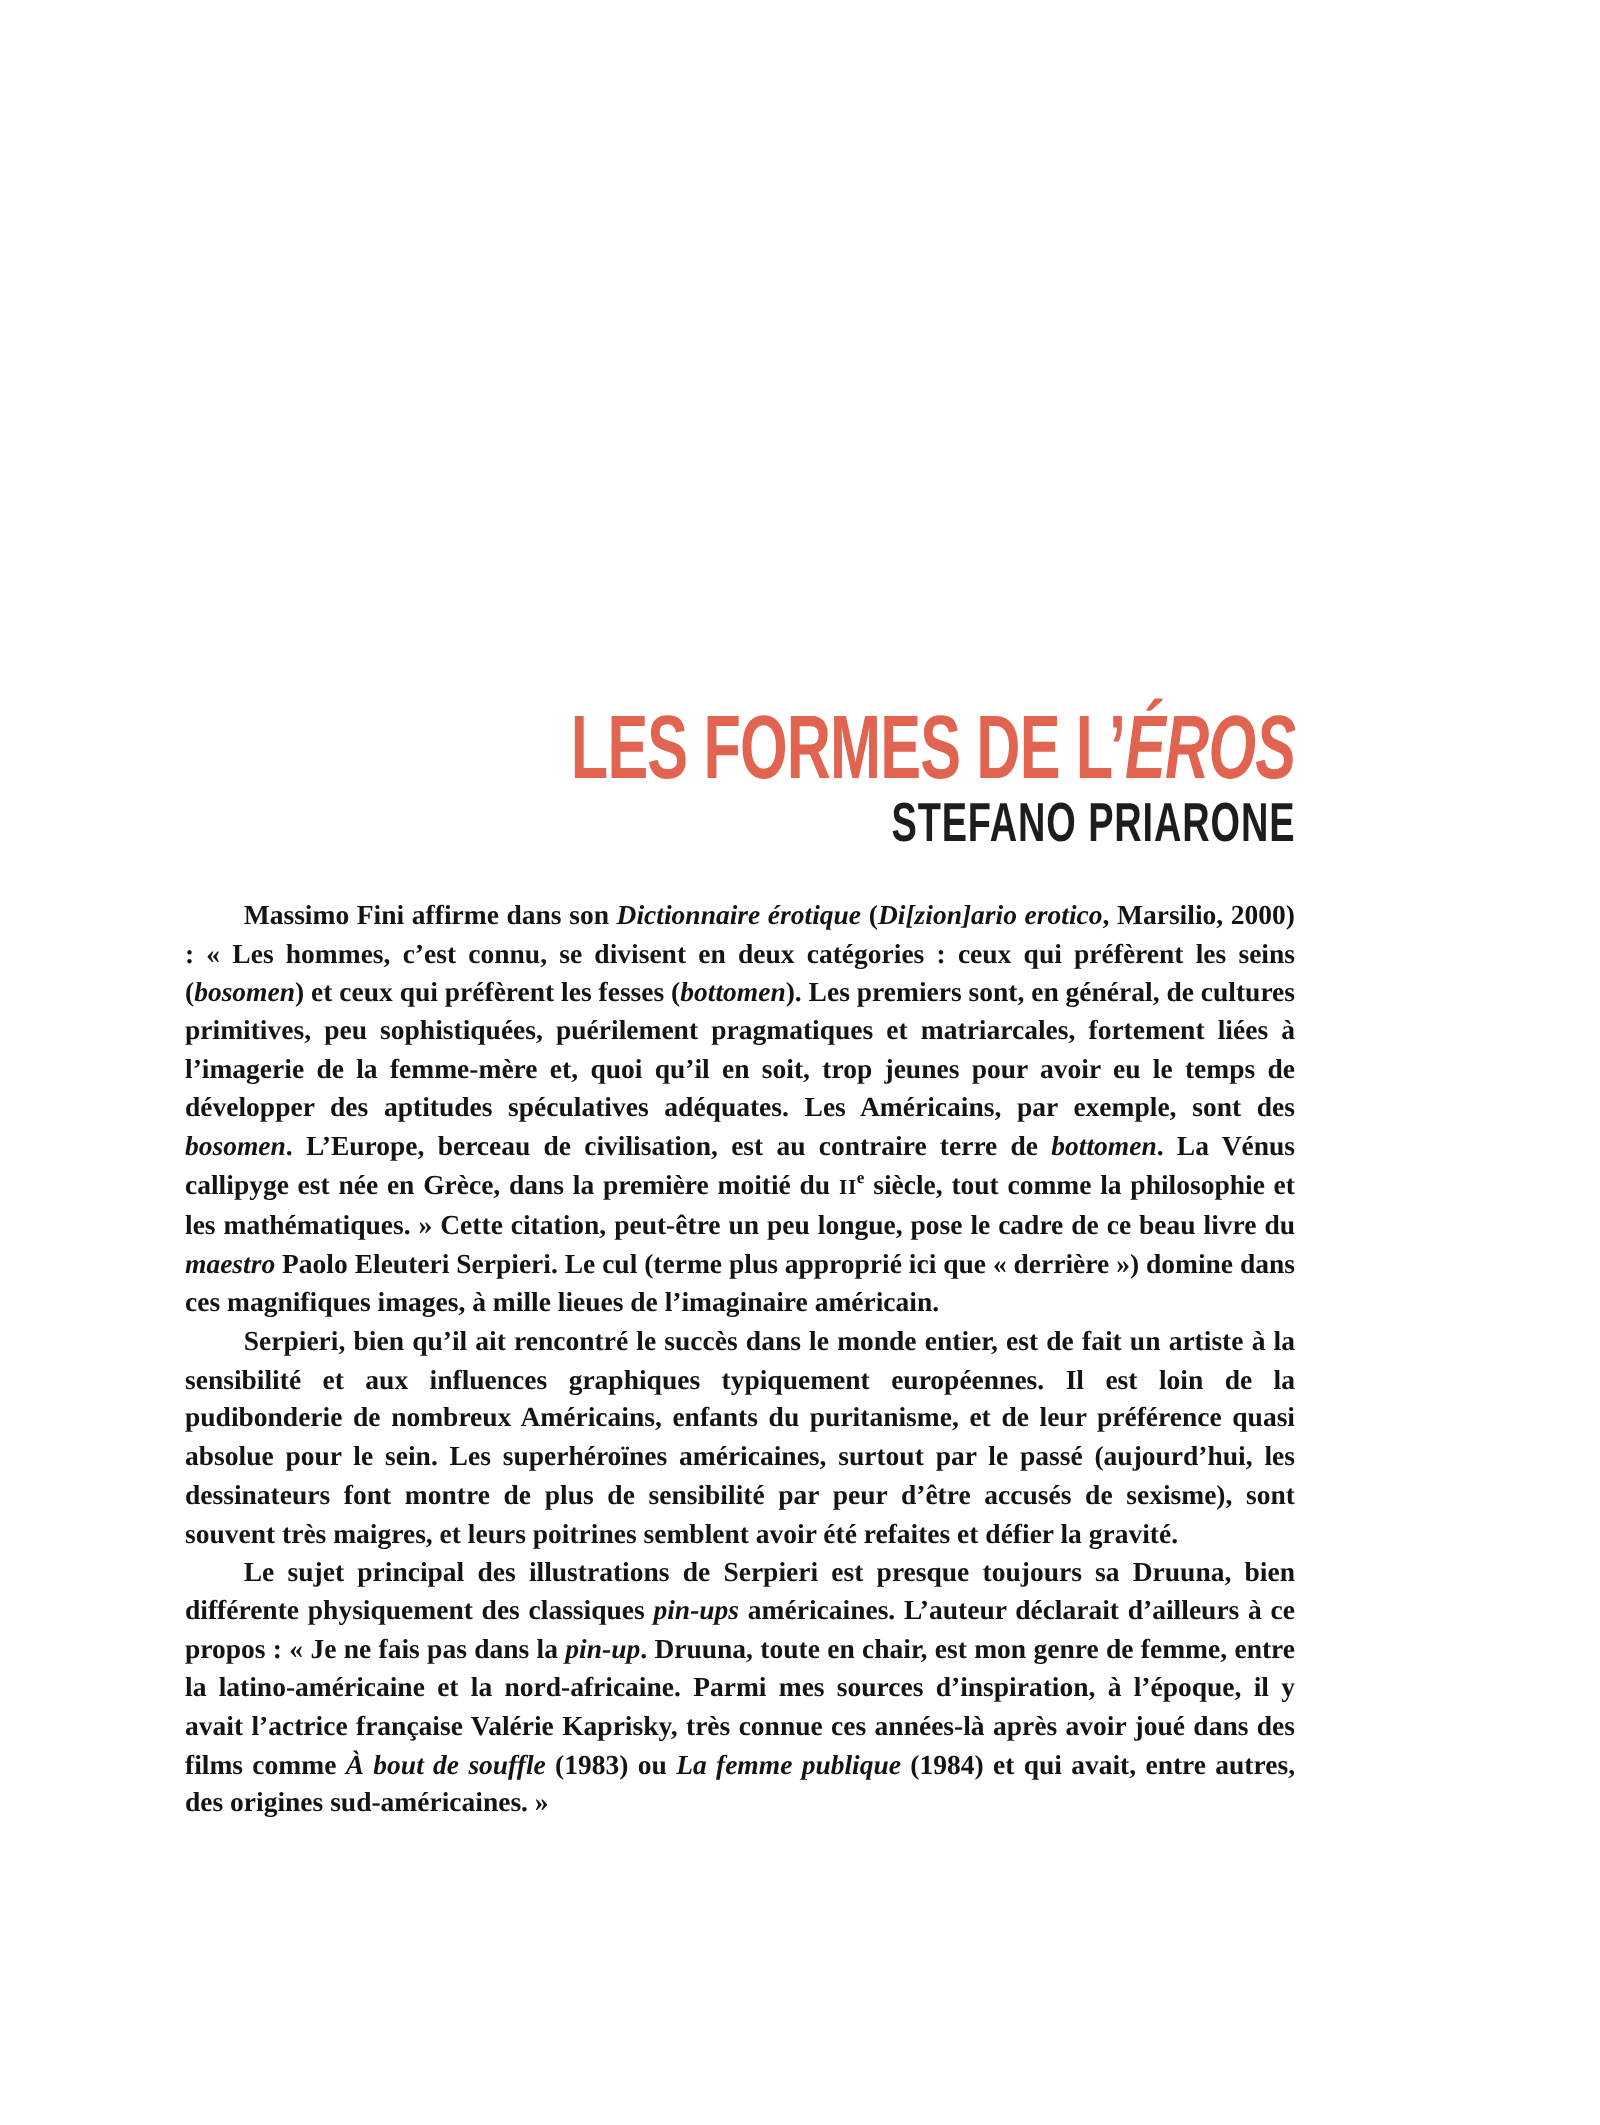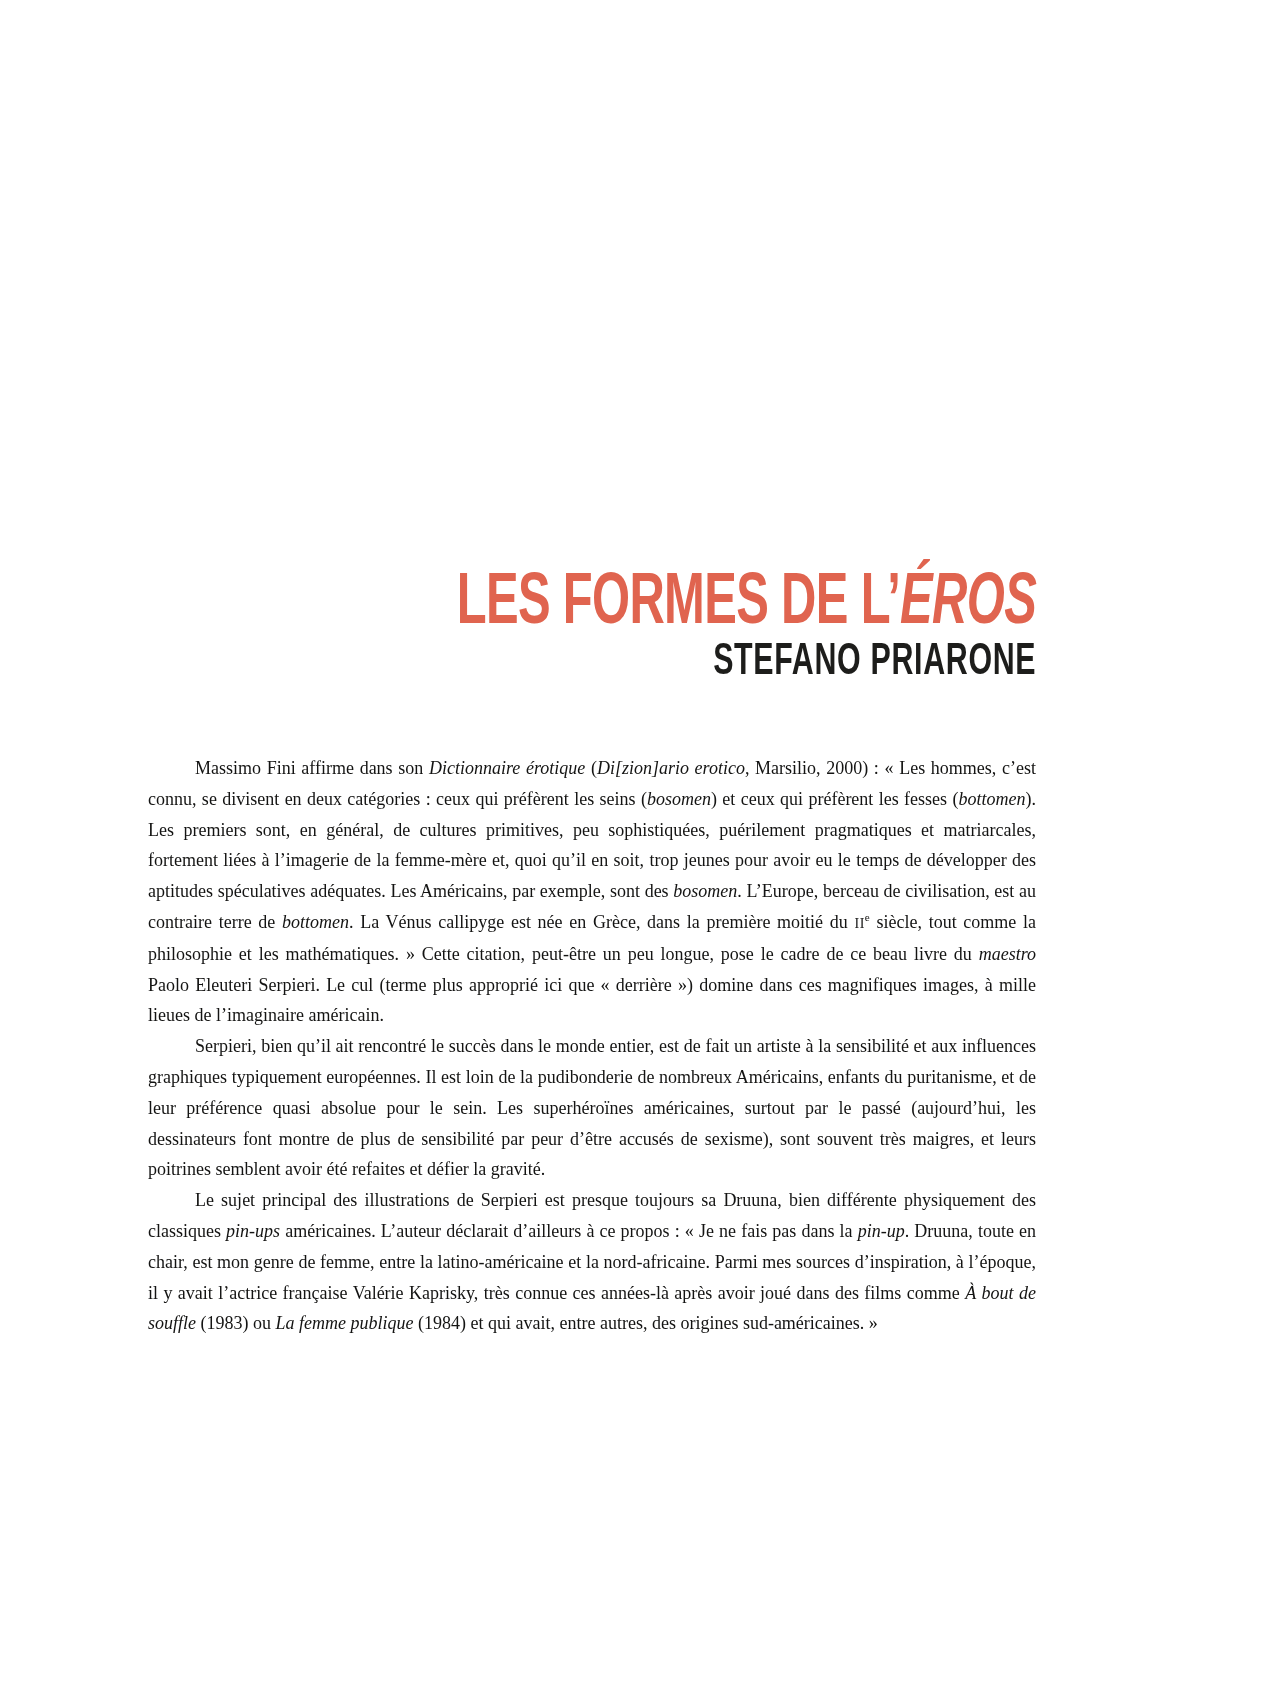--- a/index.html
+++ b/index.html
@@ -48,26 +48,27 @@
     letter-spacing:1px;
     white-space:nowrap;
     color:var(--heading);
     transform:scaleX(0.69);
     transform-origin:100% 50%;
   }
 
   
   .article{
     position:absolute;
-    left:148px; top:753px;
+    left:148px; top:717px;
     width:888px;
-    font-size:18px;
+    font-size:22px;
     line-height:30.8px;
     text-align:justify;
     hyphens:auto;
+    font-weight:bold;
     -webkit-hyphens:auto;
   }
   .article p{
     margin:0;
     text-indent:47px;
   }
   .article .i{ font-style:italic; }
   .article .sc{ font-size:0.78em; letter-spacing:0.5px; }
   .article .sup{ vertical-align:super; font-size:0.62em; line-height:0; }
 </style>

